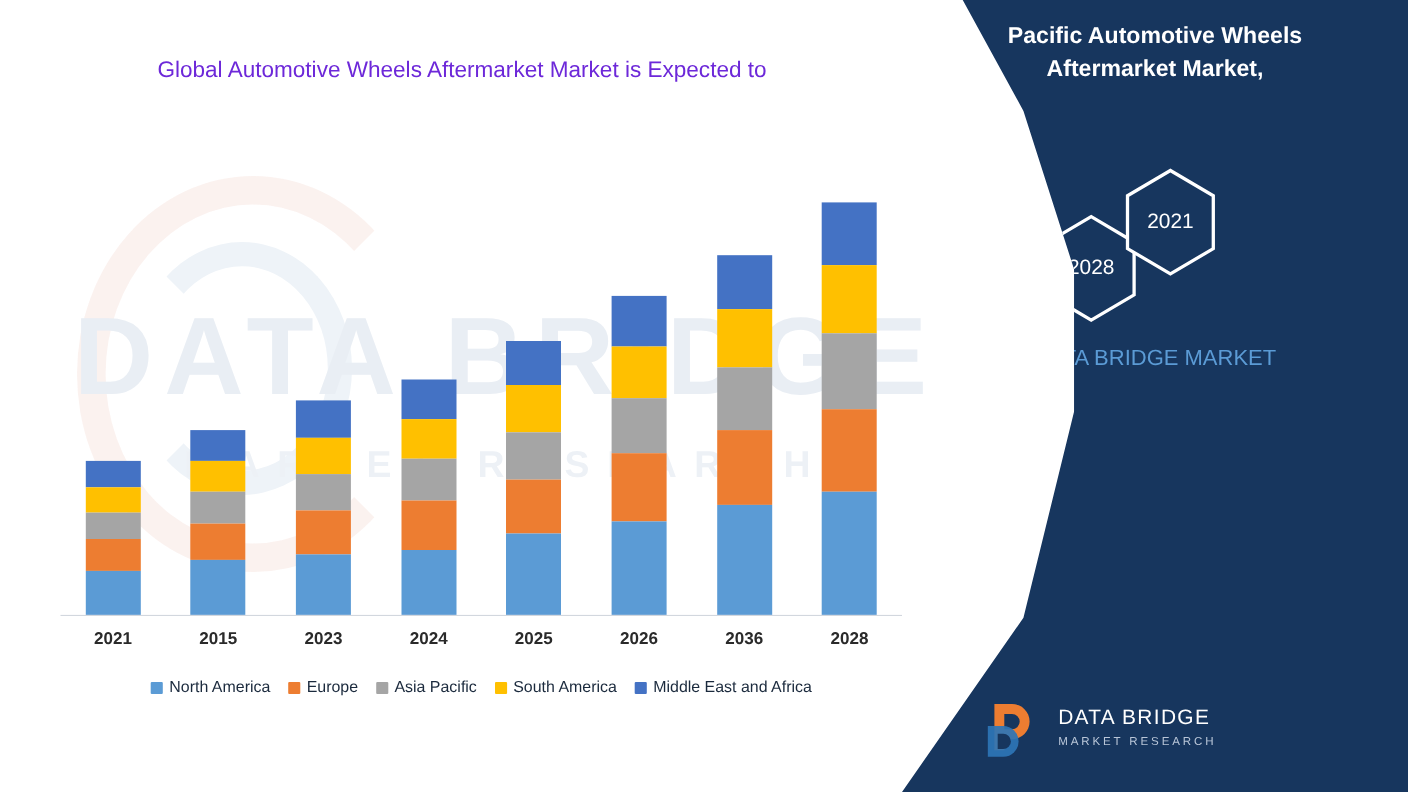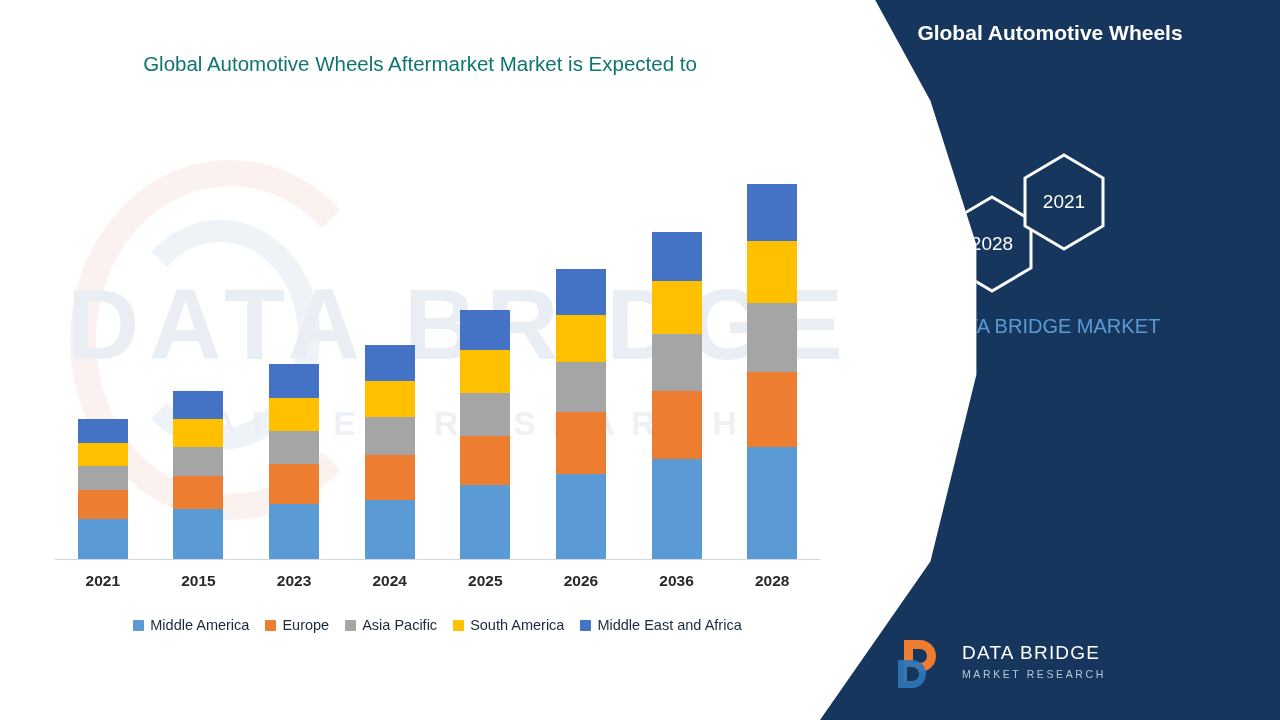--- a/index.html
+++ b/index.html
@@ -79,21 +79,21 @@
     opacity: .9; pointer-events: none;
   }
   .wm-arc2 {
     position: absolute; left: 120px; top: 220px; width: 200px; height: 230px;
     border: 22px solid #eef3f8; border-radius: 50% 50% 50% 50%;
     border-left-color: transparent; pointer-events: none;
   }
 
   .chart-title {
     position: absolute; left: 40px; top: 48px; width: 760px;
-    text-align: center; color: #0f766e;
+    text-align: center; color: #6d28d9;
     font-size: 20.5px; line-height: 31px;
   }
   .chart-title span { display: block; }
 
   
   .plot {
     position: absolute; left: 55px; top: 150px; width: 765px; height: 410px;
   }
   .axis-line {
     position: absolute; left: 0; bottom: 0; width: 765px; height: 1px; background: #d2d7de;
@@ -209,21 +209,21 @@
         <div class="xlabel">2024</div>
         <div class="xlabel">2025</div>
         <div class="xlabel">2026</div>
         <div class="xlabel">2036</div>
         <div class="xlabel">2028</div>
       </div>
 
     <div class="legend" id="legend">
         <div class="legend-item">
           <span class="legend-swatch" style="background: rgb(91, 155, 213);"></span>
-          <span class="legend-label">Middle America</span>
+          <span class="legend-label">North America</span>
         </div>
         <div class="legend-item">
           <span class="legend-swatch" style="background: rgb(237, 125, 49);"></span>
           <span class="legend-label">Europe</span>
         </div>
         <div class="legend-item">
           <span class="legend-swatch" style="background: rgb(165, 165, 165);"></span>
           <span class="legend-label">Asia Pacific</span>
         </div>
         <div class="legend-item">
@@ -232,21 +232,22 @@
         </div>
         <div class="legend-item">
           <span class="legend-swatch" style="background: rgb(68, 114, 196);"></span>
           <span class="legend-label">Middle East and Africa</span>
         </div>
       </div>
   </div>
 
   <div class="right-panel">
     <div class="rp-title">
-      <span>Global Automotive Wheels</span>
+      <span>Pacific Automotive Wheels</span>
+      <span>Aftermarket Market,</span>
     </div>
 
     <div class="hexwrap">
       <div class="hex hex-2028">
         <svg width="88" height="100" viewBox="0 0 88 100" aria-hidden="true">
           <polygon points="44,3 83,26 83,74 44,97 5,74 5,26" fill="none" stroke="#ffffff" stroke-width="3"></polygon>
         </svg>
         <div class="hex-label">2028</div>
       </div>
       <div class="hex hex-2021">

